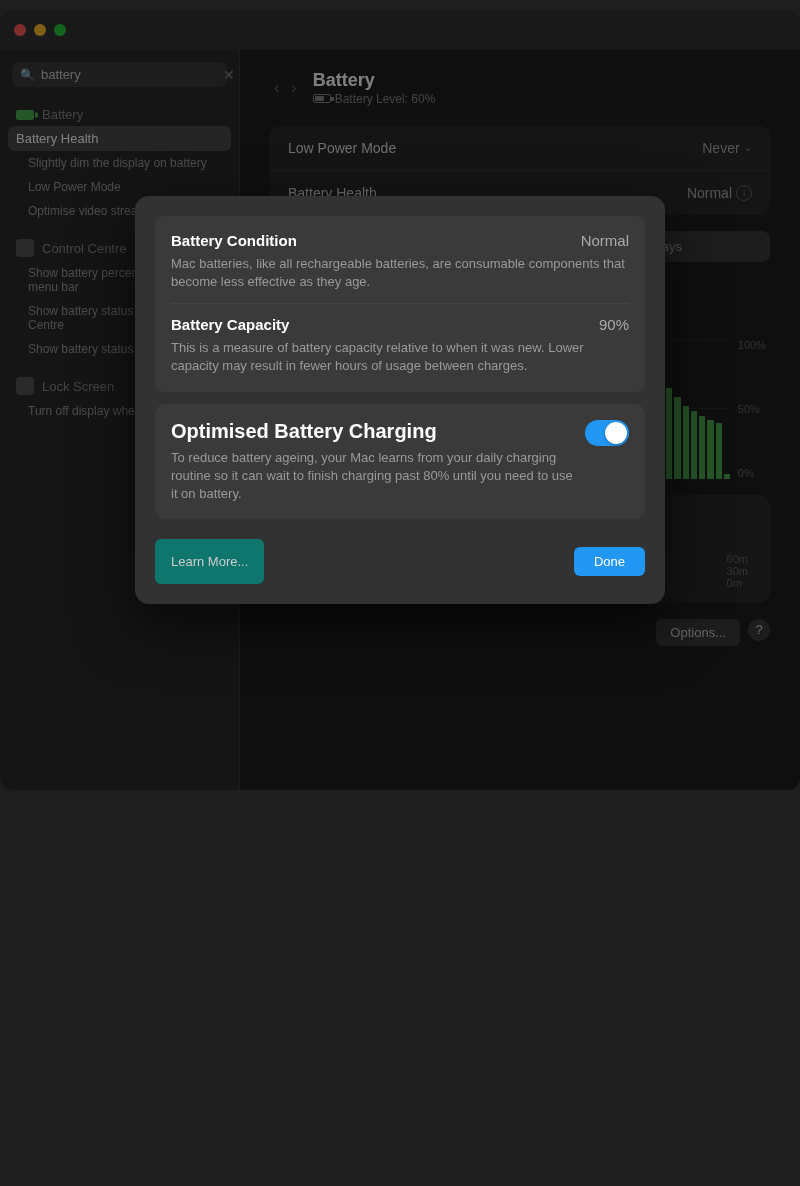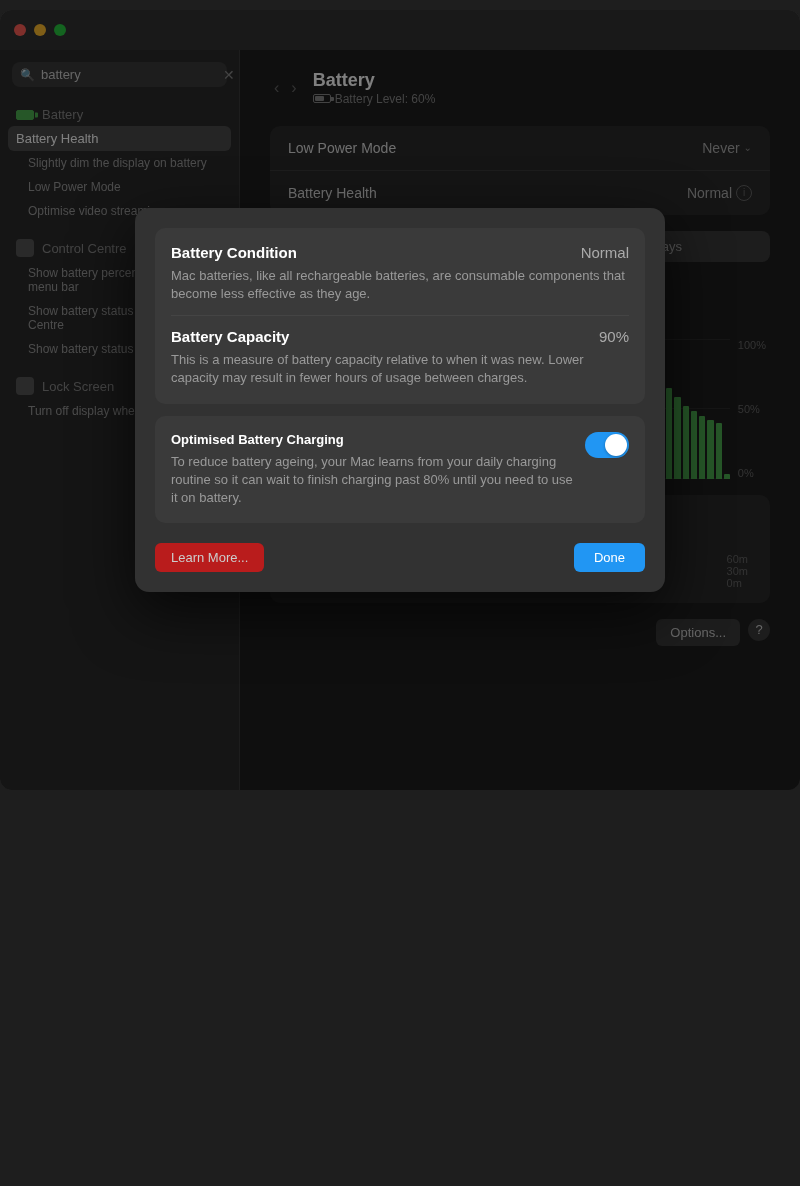--- a/index.html
+++ b/index.html
@@ -551,21 +551,21 @@
       align-items: flex-start;
       justify-content: space-between;
       gap: 12px;
     }
 
     .modal-charging-text {
       flex: 1;
     }
 
     .modal-charging-title {
-      font-size: 13px;
+      font-size: 20px;
       font-weight: 600;
       color: #fff;
       margin-bottom: 6px;
     }
 
     .modal-charging-desc {
       font-size: 13px;
       color: #999;
       line-height: 1.4;
     }
@@ -592,25 +592,25 @@
       box-shadow: 0 1px 3px rgba(0,0,0,0.3);
     }
 
     .modal-footer {
       display: flex;
       justify-content: space-between;
       align-items: center;
     }
 
     .btn-learn-more {
-      background: #b91c1c;
+      background: #0f766e;
       color: #ccc;
       border: none;
       border-radius: 6px;
-      padding: 7px 16px;
+      padding: 15px 16px;
       font-size: 13px;
       cursor: pointer;
     }
 
     .btn-done {
       background: #2196f3;
       color: #fff;
       border: none;
       border-radius: 6px;
       padding: 7px 20px;

